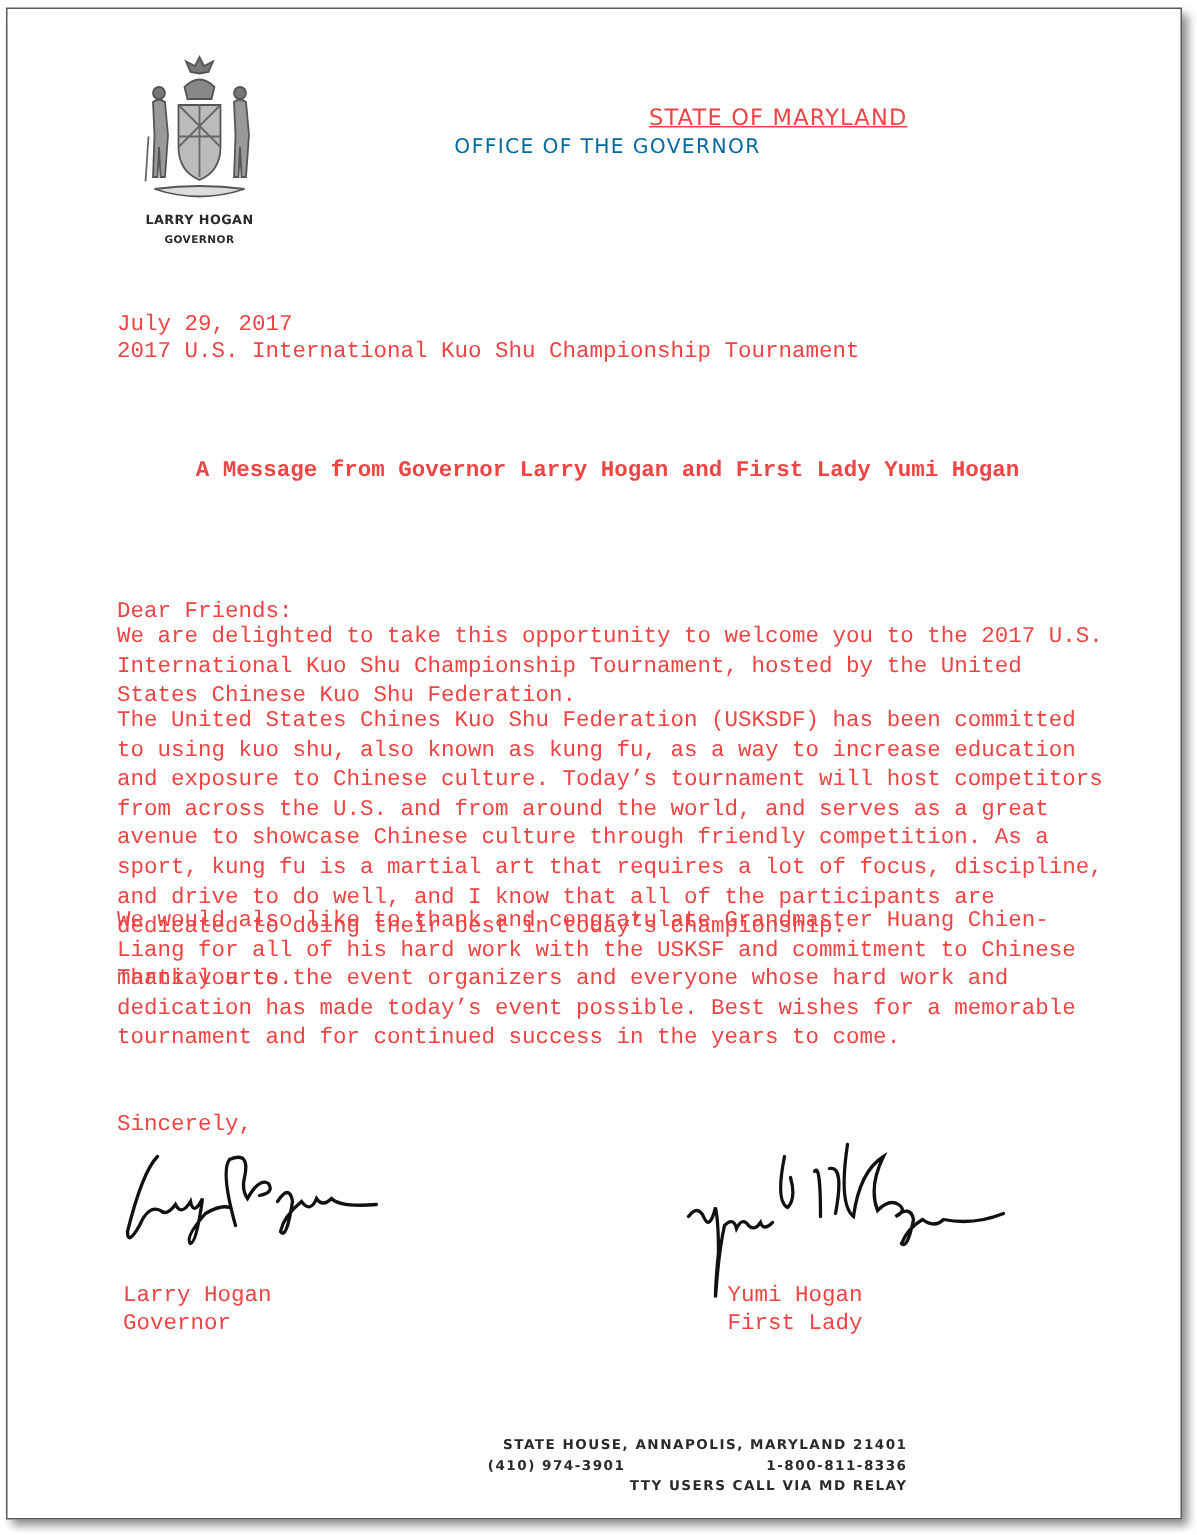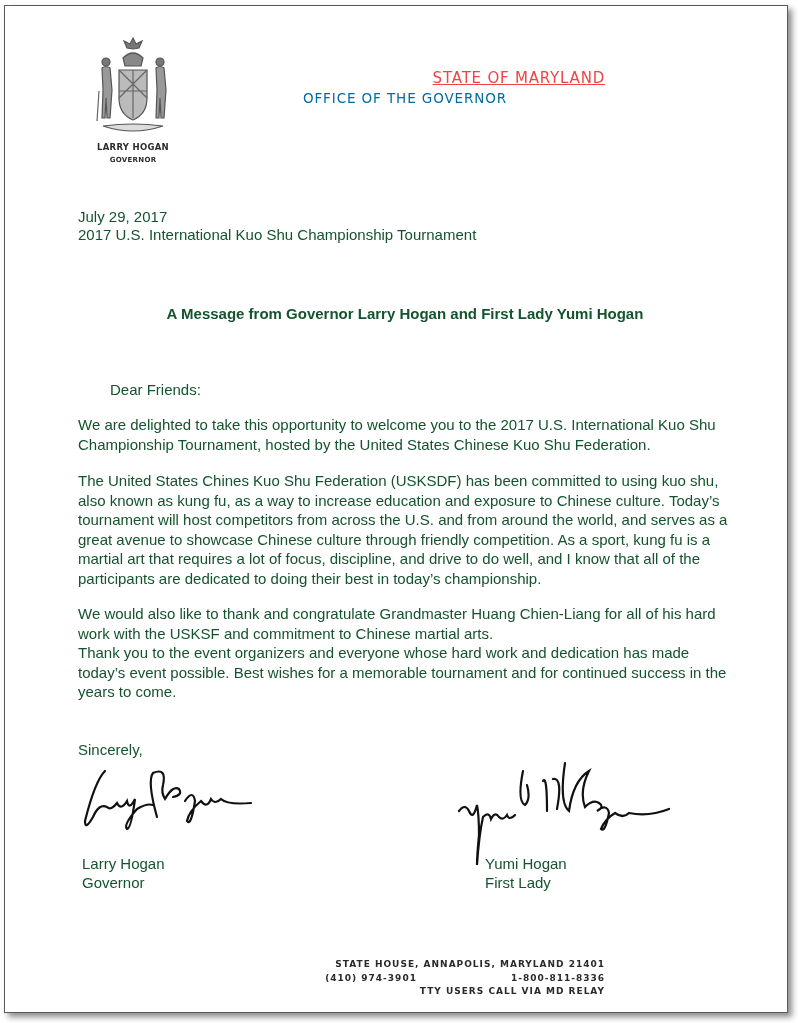--- a/index.html
+++ b/index.html
@@ -5,32 +5,32 @@
   html, body { margin: 0; padding: 0; background: #ffffff; }
   body { width: 798px; height: 1023px; position: relative; overflow: hidden; }
   .page {
     position: absolute; left: 4px; top: 5px; width: 784px; height: 1008px;
     background: #ffffff; border: 1px solid #5a5a5a;
     box-shadow: 4px 4px 6px rgba(0,0,0,0.45);
     box-sizing: border-box;
   }
   .abs { position: absolute; }
   .sans { font-family: "DejaVu Sans", sans-serif; }
-  .serif { font-family: Liberation Sans, sans-serif; color: #14532d; }
+  .serif { font-family: Liberation Mono, monospace; color: #ef4444; }
   .seal { left: 88px; top: 30px; width: 80px; height: 105px; }
   .gov-name { left: 60px; top: 136px; width: 136px; text-align: center; font-size: 8.5px; font-weight: bold; letter-spacing: 0.3px; color: #2a2a2a; }
   .gov-title { left: 60px; top: 150px; width: 136px; text-align: center; font-size: 7px; font-weight: bold; letter-spacing: 0.3px; color: #2a2a2a; }
   .hdr1 { left: 200px; top: 63px; width: 400px; text-align: right; font-size: 15px; letter-spacing: 0.8px; color: #ef4444; text-decoration: underline; }
   .hdr2 { left: 200px; top: 84px; width: 400px; text-align: center; font-size: 13.5px; letter-spacing: 0.9px; color: #0369a1; }
   .line { font-size: 15px; line-height: 18px; }
   .date { left: 73px; top: 202px; }
   .event { left: 73px; top: 220px; }
   .msg-title { left: 60px; top: 299px; width: 680px; text-align: center; font-weight: bold; font-size: 15px; }
   .para { left: 73px; width: 660px; font-size: 15px; line-height: 19.6px; }
-  .greet { top: 374px; margin-left: 32px; }
+  .greet { top: 392px; }
   .p1 { top: 409px; }
   .p2 { top: 465px; }
   .p3 { top: 598px; }
   .p4 { top: 637px; }
   .closing { left: 73px; top: 735px; font-size: 15px; }
   .sig1 { left: 70px; top: 755px; width: 200px; height: 80px; }
   .sig2 { left: 448px; top: 755px; width: 260px; height: 115px; }
   .name1 { left: 77px; top: 848px; font-size: 15px; line-height: 19px; }
   .name2 { left: 480px; top: 848px; font-size: 15px; line-height: 19px; }
   .footer { left: 200px; top: 952px; width: 400px; text-align: right; font-size: 9px; letter-spacing: 1px; color: #2a2a2a; line-height: 13.5px; font-weight: bold; }

